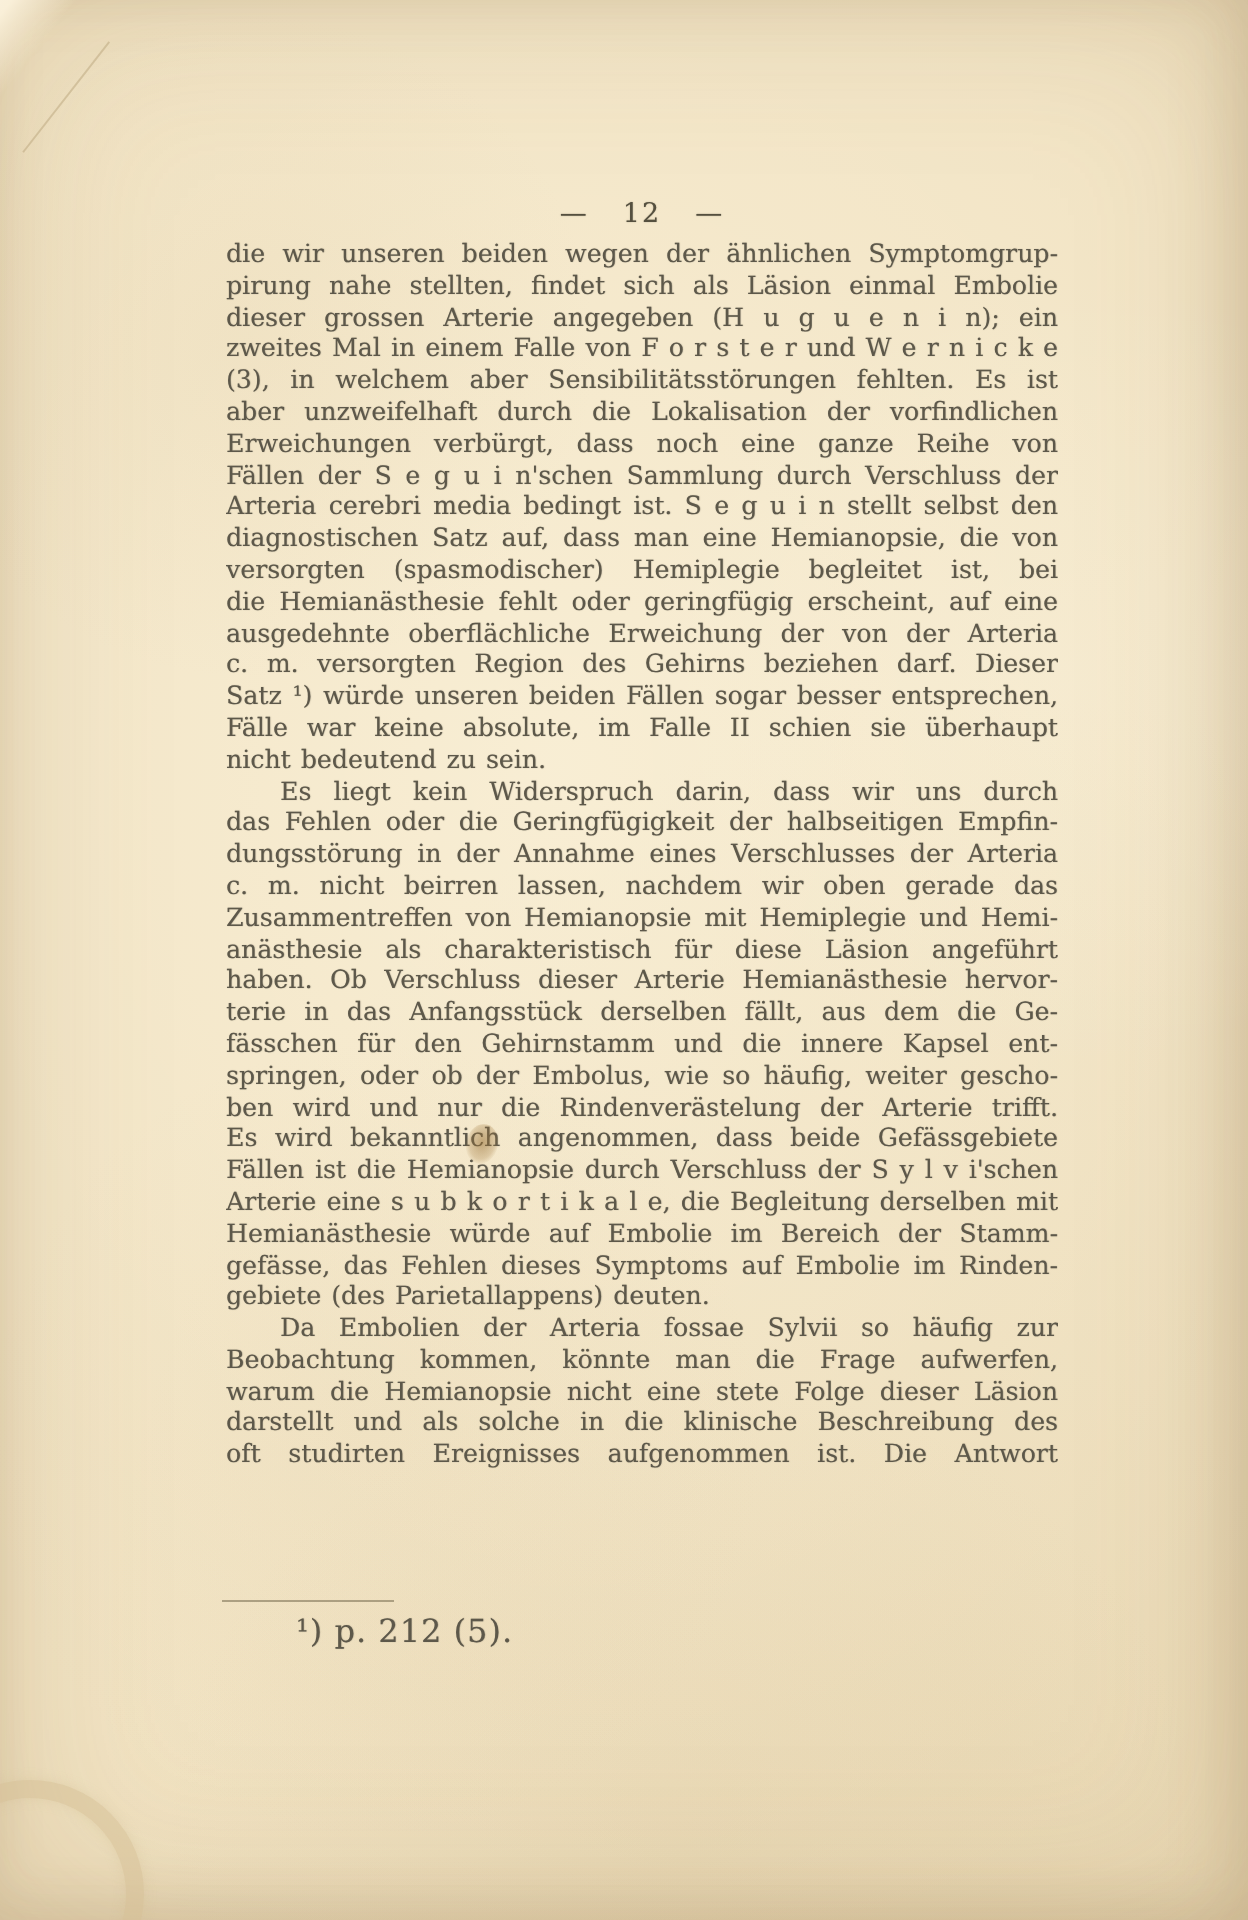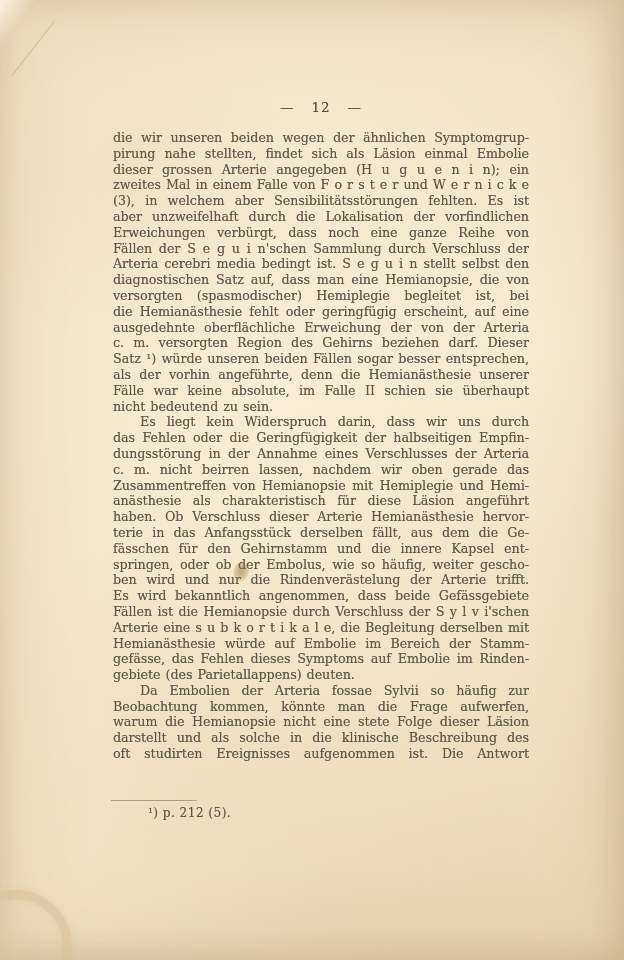--- a/index.html
+++ b/index.html
@@ -43,40 +43,40 @@
     border-radius:50%;
     transform:rotate(14deg);
   }
   .pagenum{
     position:absolute;left:113px;top:99px;width:416px;
     display:flex;justify-content:center;align-items:center;gap:17px;
     color:#55503f;font-size:13.5px;letter-spacing:1px;
     text-shadow:0 0 0.6px rgba(85,80,63,0.55);
   }
   .body-text{
-    position:absolute;left:113px;top:130px;width:416px;
+    position:absolute;left:113px;top:119px;width:416px;
     color:#5d584a;font-size:12.6px;
     text-shadow:0.2px 0.2px 0.5px rgba(93,88,74,0.55);
     word-spacing:1px;
   }
   .para{margin:0;}
   .line{
     height:15.8px;line-height:15.8px;
     text-align:justify;text-align-last:justify;
     overflow:hidden;white-space:normal;
   }
   .line.endline{text-align-last:left;}
   .line.first{text-indent:27px;}
   .footnote-rule{
     position:absolute;left:111px;top:800px;width:86px;height:1px;
     background:rgba(150,138,108,0.75);
   }
   .footnote{
     position:absolute;left:148px;top:806px;
-    color:#5d584a;font-size:12px;letter-spacing:0.5px;
+    color:#5d584a;font-size:16px;letter-spacing:0.5px;
     text-shadow:0.2px 0.2px 0.5px rgba(93,88,74,0.5);
   }
   
   .mottle{
     position:absolute;inset:0;pointer-events:none;
     background:
       radial-gradient(ellipse 40% 25% at 20% 18%, rgba(210,188,145,0.12), rgba(210,188,145,0) 70%),
       radial-gradient(ellipse 50% 30% at 85% 35%, rgba(255,250,235,0.18), rgba(255,250,235,0) 70%),
       radial-gradient(ellipse 45% 30% at 30% 75%, rgba(214,192,150,0.10), rgba(214,192,150,0) 70%),
       radial-gradient(ellipse 60% 35% at 55% 96%, rgba(205,182,138,0.14), rgba(205,182,138,0) 70%);
@@ -107,21 +107,20 @@
         <div class="line">aber unzweifelhaft durch die Lokalisation der vorfindlichen</div>
         <div class="line">Erweichungen verbürgt, dass noch eine ganze Reihe von</div>
         <div class="line">Fällen der S e g u i n'schen Sammlung durch Verschluss der</div>
         <div class="line">Arteria cerebri media bedingt ist. S e g u i n stellt selbst den</div>
         <div class="line">diagnostischen Satz auf, dass man eine Hemianopsie, die von</div>
         <div class="line">versorgten (spasmodischer) Hemiplegie begleitet ist, bei welcher</div>
         <div class="line">die Hemianästhesie fehlt oder geringfügig erscheint, auf eine</div>
         <div class="line">ausgedehnte oberflächliche Erweichung der von der Arteria</div>
         <div class="line">c. m. versorgten Region des Gehirns beziehen darf. Dieser</div>
         <div class="line">Satz ¹) würde unseren beiden Fällen sogar besser entsprechen,</div>
-        <div class="line">als der vorhin angeführte, denn die Hemianästhesie unserer</div>
         <div class="line">Fälle war keine absolute, im Falle II schien sie überhaupt</div>
         <div class="line endline">nicht bedeutend zu sein.</div>
       </div>
       <div class="para">
         <div class="line first">Es liegt kein Widerspruch darin, dass wir uns durch</div>
         <div class="line">das Fehlen oder die Geringfügigkeit der halbseitigen Empfin-</div>
         <div class="line">dungsstörung in der Annahme eines Verschlusses der Arteria</div>
         <div class="line">c. m. nicht beirren lassen, nachdem wir oben gerade das</div>
         <div class="line">Zusammentreffen von Hemianopsie mit Hemiplegie und Hemi-</div>
         <div class="line">anästhesie als charakteristisch für diese Läsion angeführt</div>

